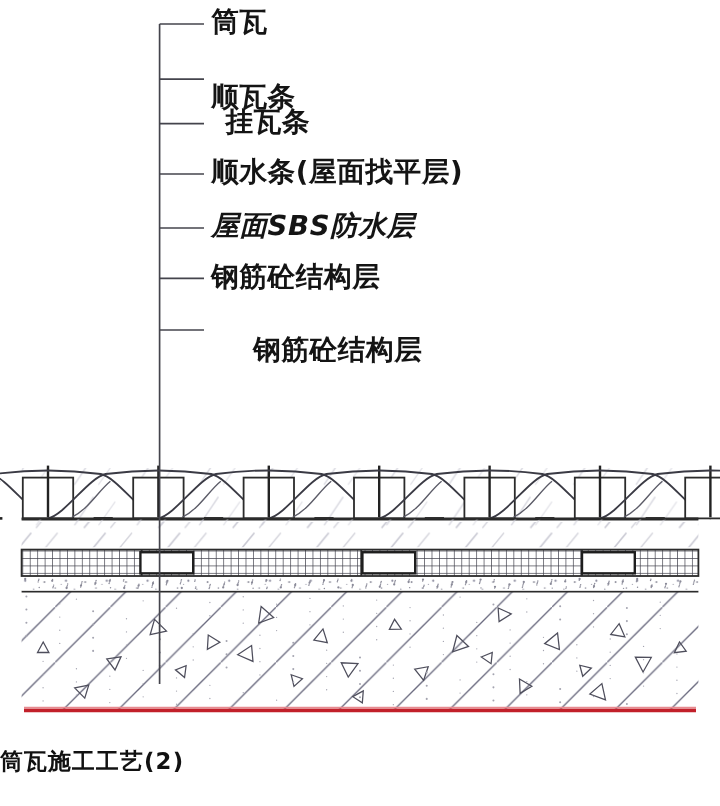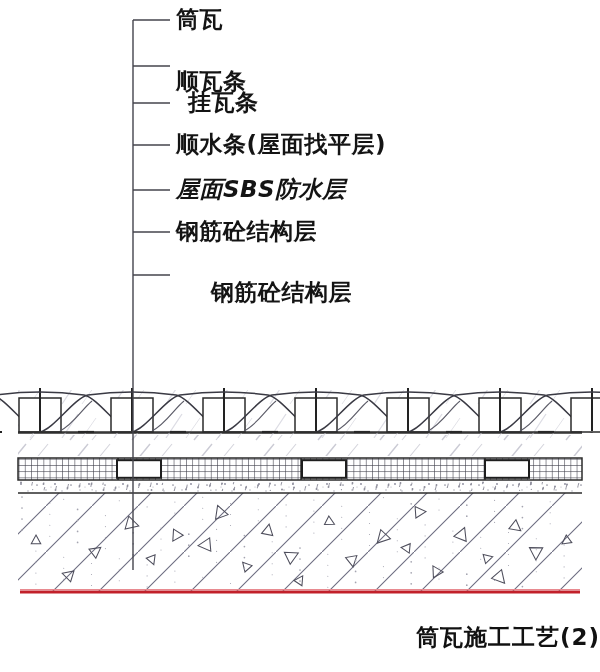--- a/index.html
+++ b/index.html
@@ -38,23 +38,23 @@
     font-weight: 600;
     color: #141414;
     white-space: nowrap;
     letter-spacing: 0.5px;
     line-height: 1;
   }
   .title-text {
     position: absolute;
     left: 0;
     width: 600px;
-    text-align: right;
+    text-align: left;
     font-family: "DejaVu Sans", "Liberation Sans", sans-serif;
-    font-size: 23px;
+    font-size: 19px;
     font-weight: 700;
     color: #111111;
     letter-spacing: 1px;
   }
 </style>
 </head>
 <body>
 
 <div id="stage">
 

